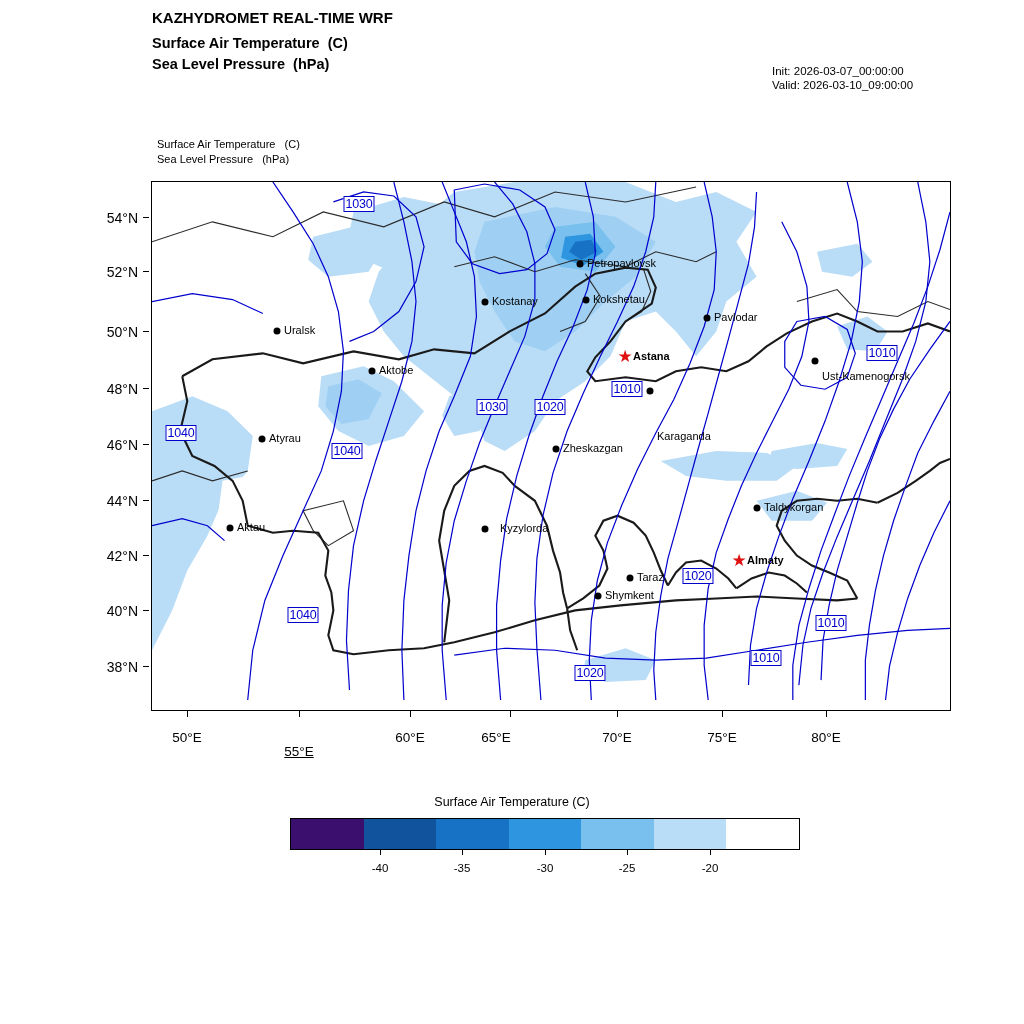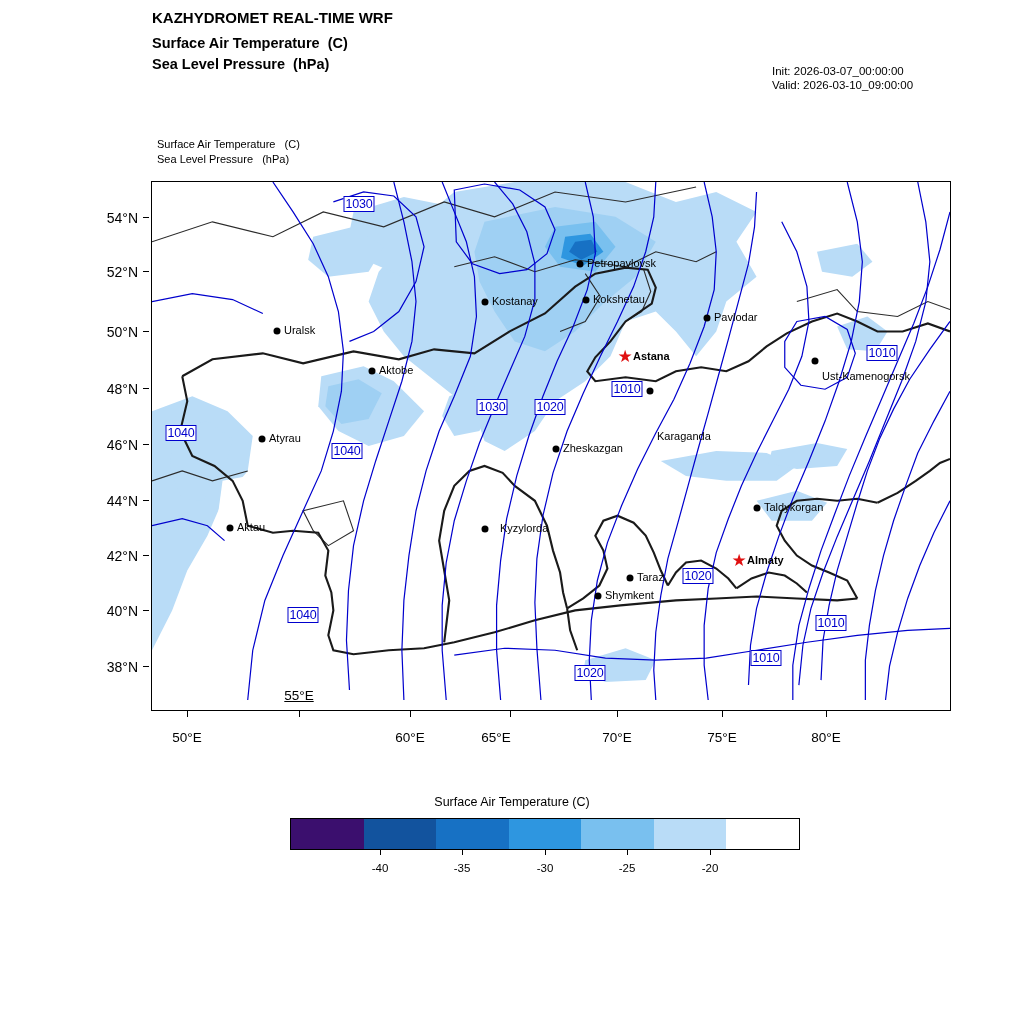--- a/index.html
+++ b/index.html
@@ -315,21 +315,21 @@
 <div class="abs tick-h" style="left:143px;top:331px;"></div>
 <div class="abs ylabel" style="left:68px;top:324px;">50°N</div>
 <div class="abs tick-h" style="left:143px;top:271px;"></div>
 <div class="abs ylabel" style="left:68px;top:264px;">52°N</div>
 <div class="abs tick-h" style="left:143px;top:217px;"></div>
 <div class="abs ylabel" style="left:68px;top:210px;">54°N</div>
 
 <div class="abs tick-v" style="left:187px;top:711px;"></div>
 <div class="abs xlabel" style="left:152px;top:730px;">50°E</div>
 <div class="abs tick-v" style="left:299px;top:711px;"></div>
-<div class="abs xlabel" style="left:264px;top:688px;text-decoration:underline;">55°E</div>
+<div class="abs xlabel" style="left:264px;top:744px;text-decoration:underline;">55°E</div>
 <div class="abs tick-v" style="left:410px;top:711px;"></div>
 <div class="abs xlabel" style="left:375px;top:730px;">60°E</div>
 <div class="abs tick-v" style="left:510px;top:711px;"></div>
 <div class="abs xlabel" style="left:461px;top:730px;">65°E</div>
 <div class="abs tick-v" style="left:617px;top:711px;"></div>
 <div class="abs xlabel" style="left:582px;top:730px;">70°E</div>
 <div class="abs tick-v" style="left:722px;top:711px;"></div>
 <div class="abs xlabel" style="left:687px;top:730px;">75°E</div>
 <div class="abs tick-v" style="left:826px;top:711px;"></div>
 <div class="abs xlabel" style="left:791px;top:730px;">80°E</div>

